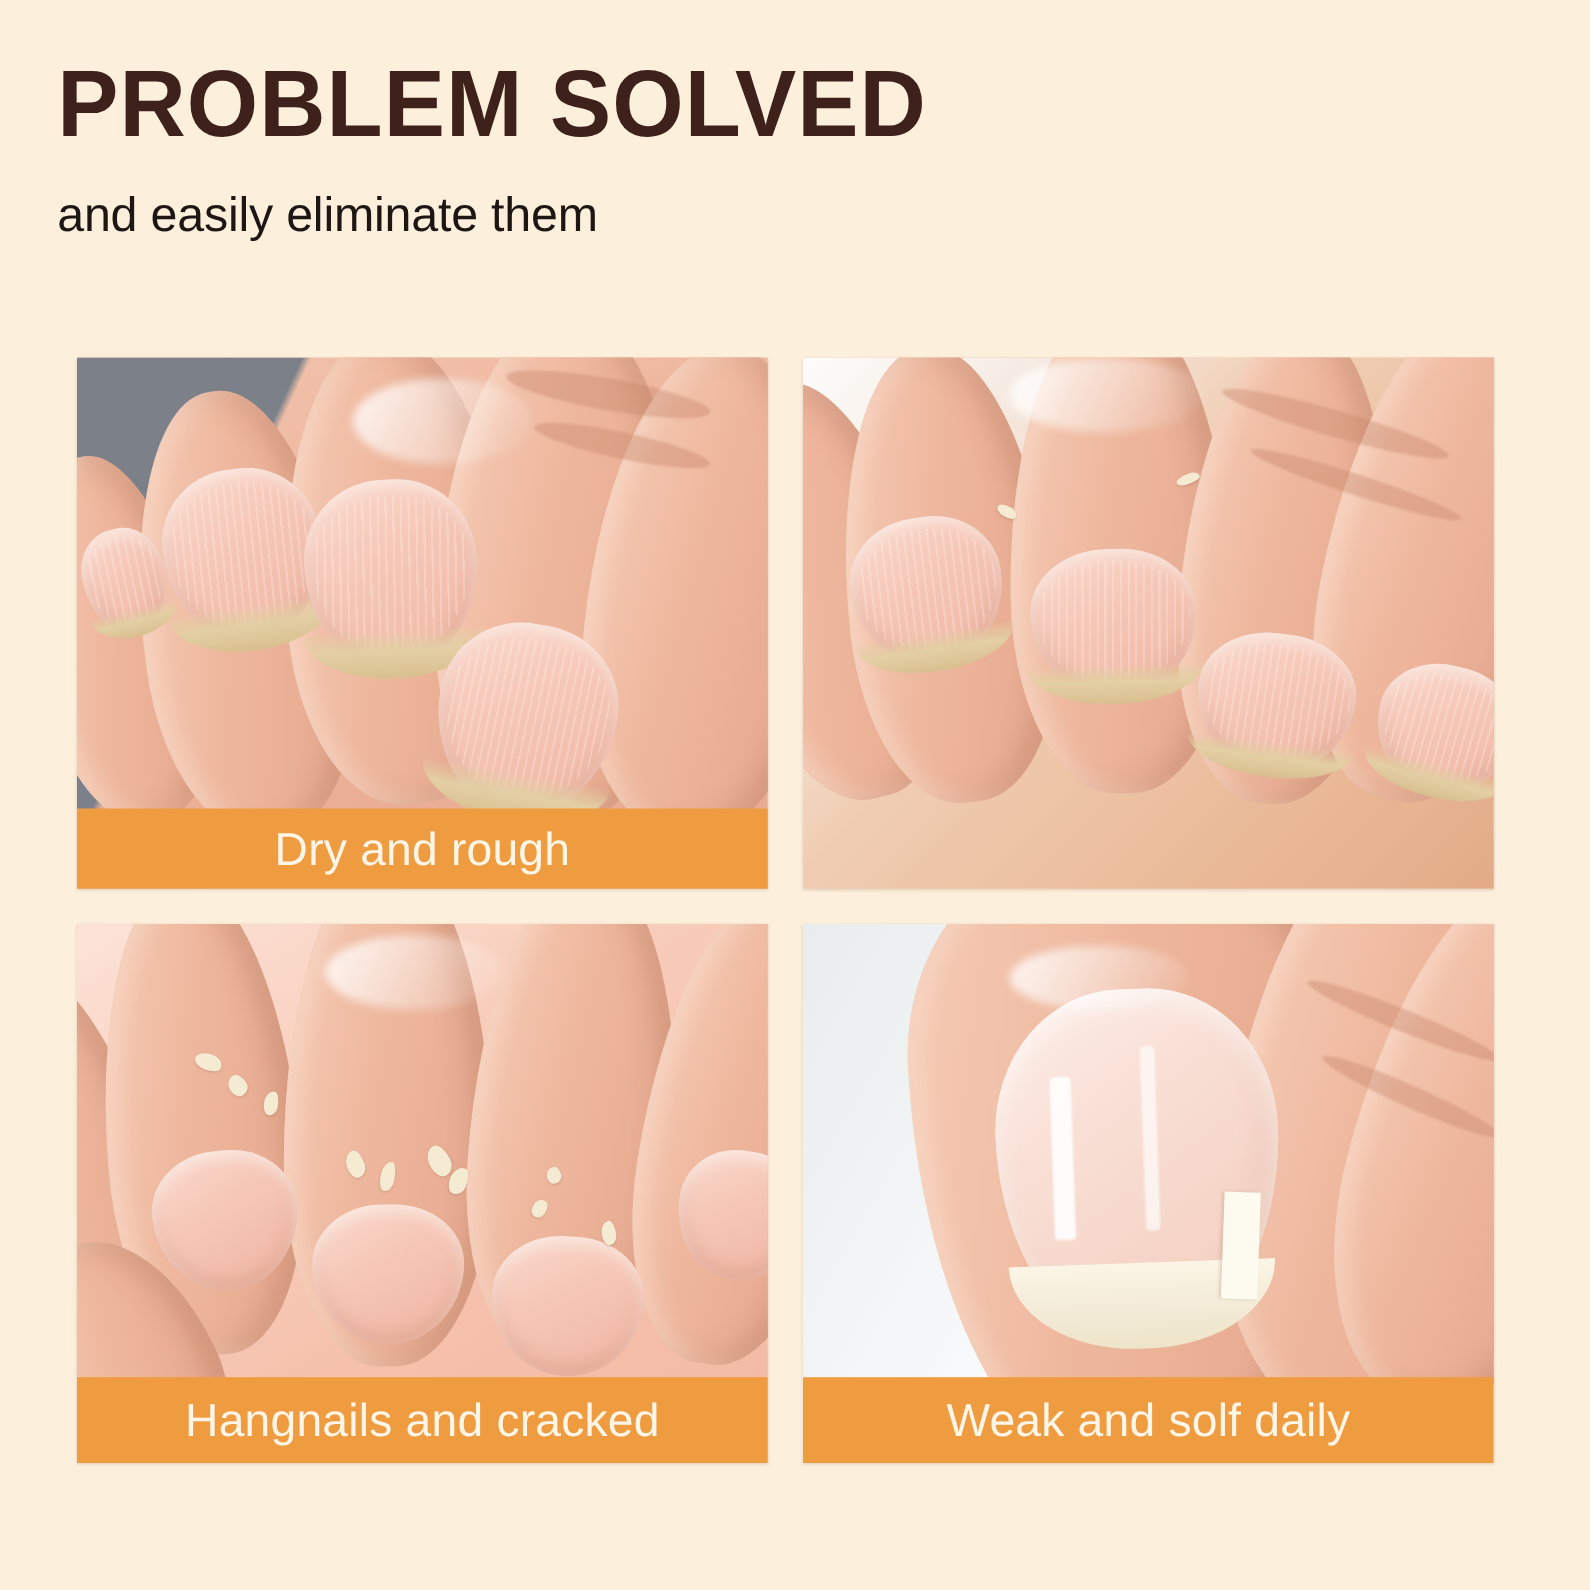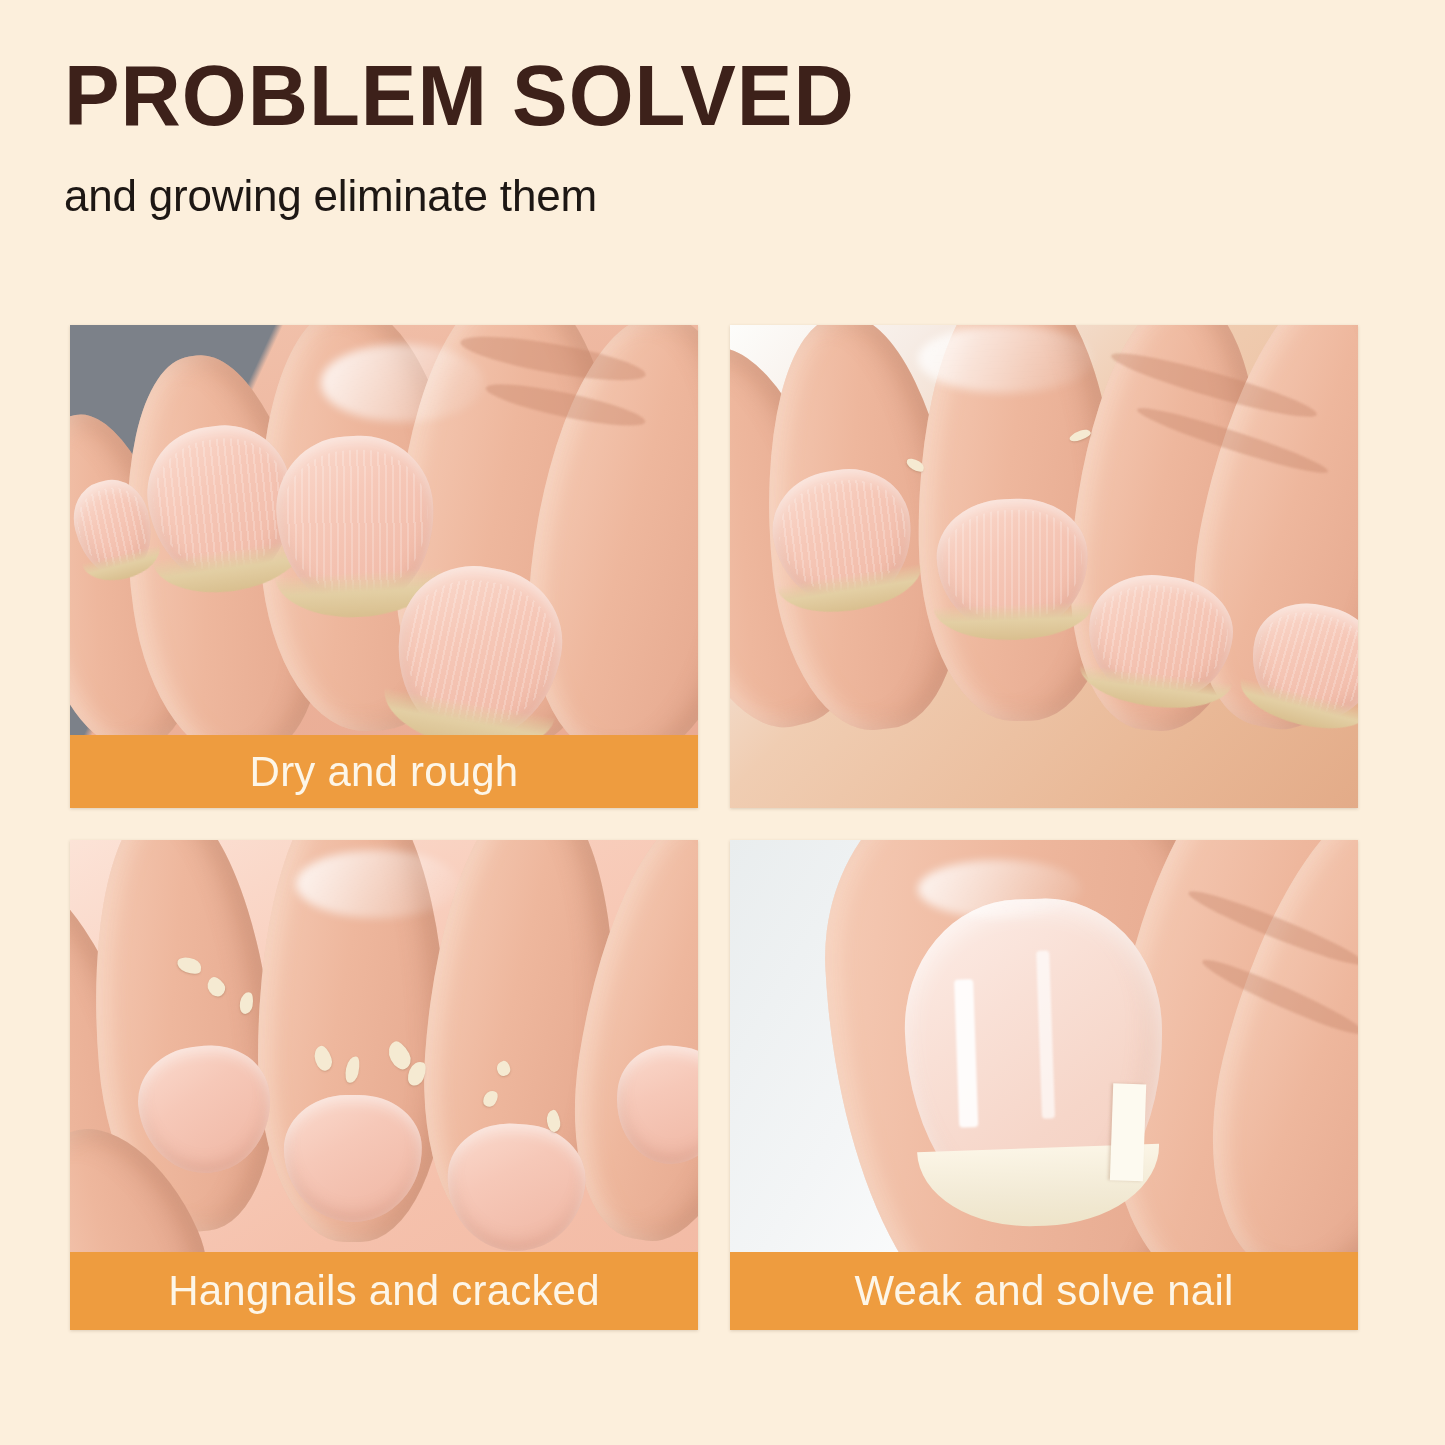--- a/index.html
+++ b/index.html
@@ -17,21 +17,21 @@
     position: relative;
     width: 1445px;
     height: 1445px;
     background: #fcefdc;
     box-sizing: border-box;
   }
 
   
   .header {
     position: absolute;
-    left: 64px;
+    left: 52px;
     top: 52px;
     width: 1300px;
   }
   .title {
     font-family: "Liberation Sans", sans-serif;
     font-size: 86px;
     line-height: 1.0;
     font-weight: bold;
     letter-spacing: 1px;
     color: #3d211a;
@@ -216,21 +216,21 @@
   }
 </style>
 </head>
 <body>
 
 <div class="poster">
 
   <div class="header">
     <h1 class="title">PROBLEM SOLVED</h1>
     <p class="subtitle">
-      <span class="subtitle-line">and growing eliminate them</span>
+      <span class="subtitle-line">and easily eliminate them</span>
     </p>
   </div>
 
   <div class="grid">
 
     <div class="card row1">
       <div class="photo">
         <div class="bg bg-c1"></div>
 
         <div class="finger" style="left:-6%;top:18%;width:24%;height:70%;transform:rotate(-12deg);"></div>
@@ -314,18 +314,18 @@
           <div class="streak" style="left:20%;top:24%;width:7%;height:46%;"></div>
           <div class="streak" style="left:52%;top:16%;width:5%;height:52%;opacity:.75;"></div>
           <div class="tip"></div>
           <div class="crack"></div>
         </div>
         <div class="knuckleline" style="left:72%;top:16%;width:30%;height:4%;transform:rotate(22deg);"></div>
         <div class="knuckleline" style="left:74%;top:30%;width:28%;height:4%;transform:rotate(24deg);"></div>
         <div class="shine" style="left:30%;top:4%;width:26%;height:12%;"></div>
       </div>
       <div class="caption-bar">
-        <span class="caption-text">Weak and solve nail</span>
+        <span class="caption-text">Weak and solf daily</span>
       </div>
     </div>
 
   </div>
 </div>
 
 </body></html>

